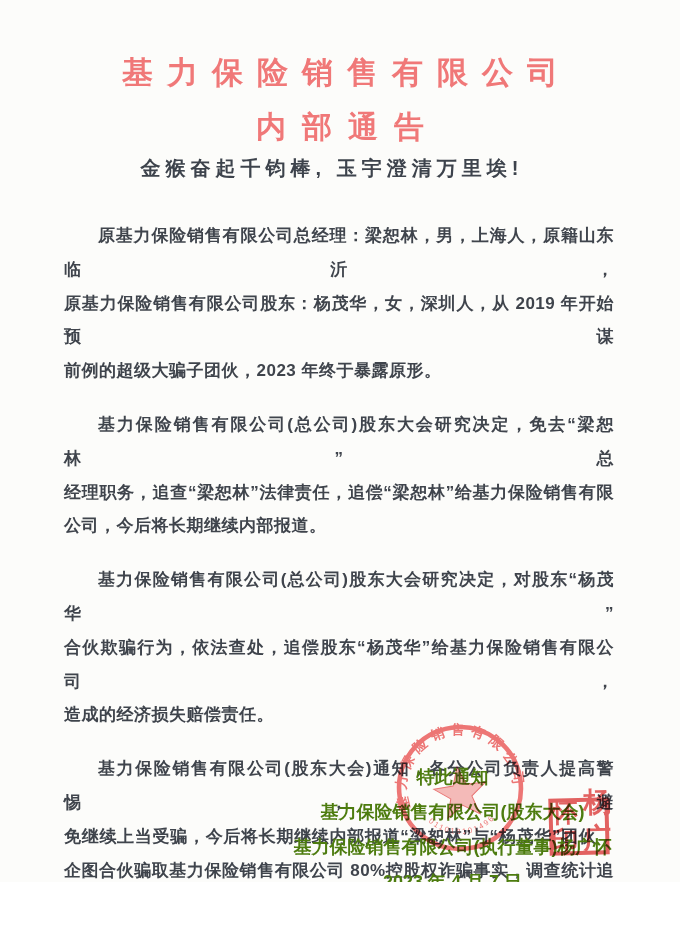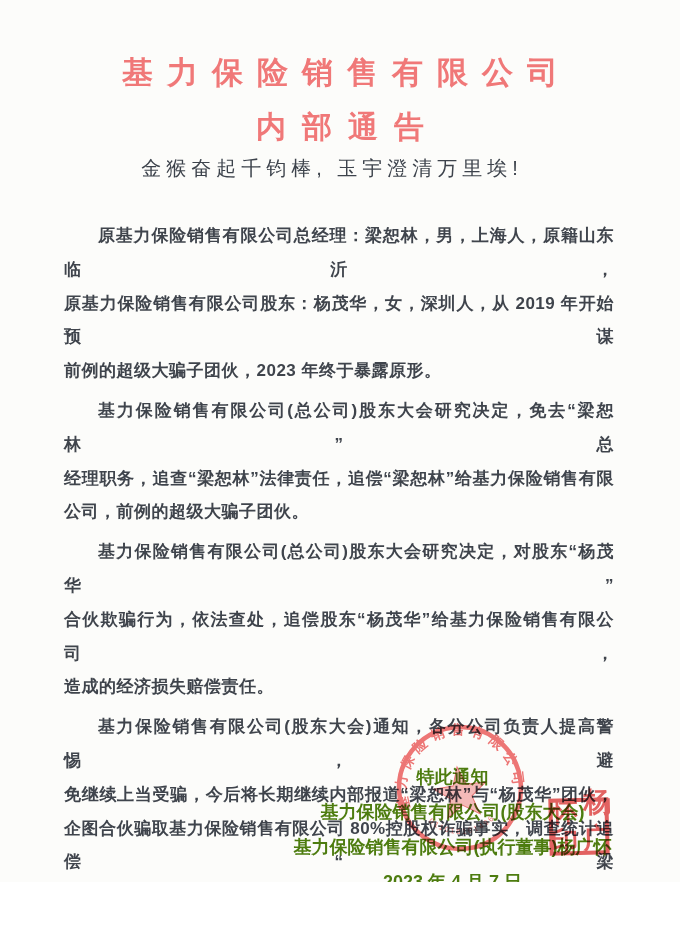--- a/index.html
+++ b/index.html
@@ -19,32 +19,32 @@
   .title2 {
     position:absolute; top:107px; left:0; right:0;
     text-align:center; color:#f07878; font-weight:bold;
     font-size:30px; letter-spacing:16px; text-indent:16px;
     white-space:nowrap;
   }
 
   
   .slogan {
     position:absolute; left:0; right:16px; text-align:center;
-    color:#3d434c; font-weight:normal; font-size:20px;
+    color:#3d434c; font-weight:bold; font-size:20px;
     letter-spacing:5px; white-space:nowrap;
   }
   .slogan1 { top:155px; }
   .slogan2 { top:189px; }
 
   
   .bodytext {
     position:absolute; top:219px; left:64px; width:550px;
     color:#3f444c; font-size:17px; line-height:33.8px; font-weight:600;
   }
-  .para + .para { margin-top:6px; }
+  .para + .para { margin-top:20px; }
   .ln { text-align:justify; text-align-last:justify; letter-spacing:0.5px; }
   .ln.last { text-align-last:left; }
   .ln.indent { text-indent:34px; }
 
   
   .closing {
     position:absolute; left:280px; top:744px; width:345px;
     text-align:center; color:#4d7c0f; font-size:18px;
     line-height:35px; font-weight:600; white-space:nowrap;margin-top:16px;
   }
@@ -88,21 +88,21 @@
 
   <div class="bodytext">
     <div class="para">
       <div class="ln indent">原基力保险销售有限公司总经理：梁恕林，男，上海人，原籍山东临沂，</div>
       <div class="ln">原基力保险销售有限公司股东：杨茂华，女，深圳人，从 2019 年开始预谋</div>
       <div class="ln last">前例的超级大骗子团伙，2023 年终于暴露原形。</div>
     </div>
     <div class="para">
       <div class="ln indent">基力保险销售有限公司(总公司)股东大会研究决定，免去“梁恕林”总</div>
       <div class="ln">经理职务，追查“梁恕林”法律责任，追偿“梁恕林”给基力保险销售有限</div>
-      <div class="ln last">公司，前例的超级大骗子团伙。</div>
+      <div class="ln last">公司，今后将长期继续内部报道。</div>
     </div>
     <div class="para">
       <div class="ln indent">基力保险销售有限公司(总公司)股东大会研究决定，对股东“杨茂华”</div>
       <div class="ln">合伙欺骗行为，依法查处，追偿股东“杨茂华”给基力保险销售有限公司，</div>
       <div class="ln last">造成的经济损失赔偿责任。</div>
     </div>
     <div class="para">
       <div class="ln indent">基力保险销售有限公司(股东大会)通知，各分公司负责人提高警惕，避</div>
       <div class="ln">免继续上当受骗，今后将长期继续内部报道“梁恕林”与“杨茂华”团伙，</div>
       <div class="ln">企图合伙骗取基力保险销售有限公司 80%控股权诈骗事实，调查统计追偿“梁</div>

